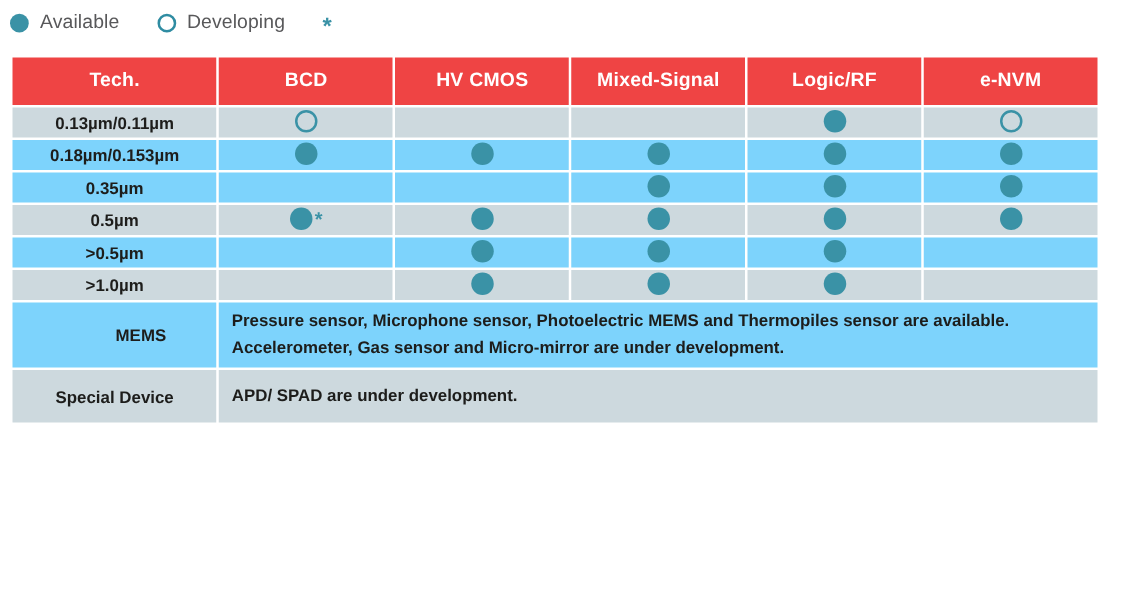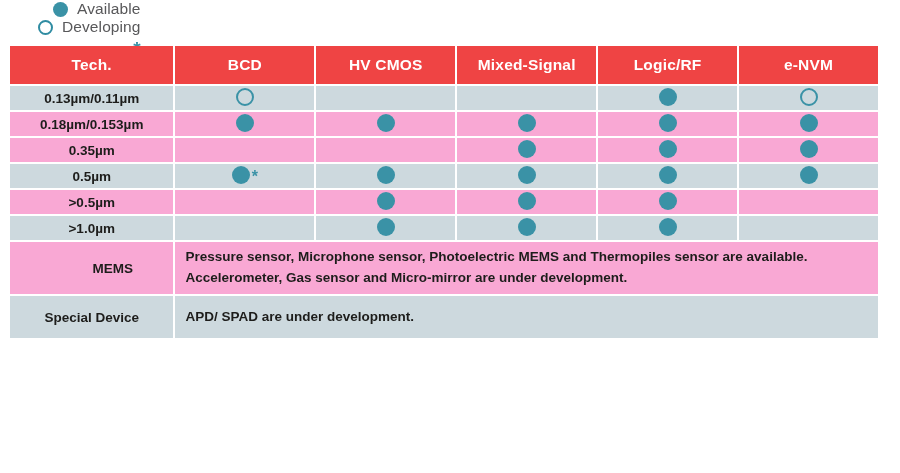--- a/index.html
+++ b/index.html
@@ -15,23 +15,22 @@
     position: relative;
   }
 
   
   .legend {
     position: absolute;
     left: 8px;
     top: 0px;
     height: 36px;
     display: flex;
-    align-items: flex-end;
+    align-items: center;
     gap: 0px;
-    flex-direction: column;
   }
   .legend-item {
     display: flex;
     align-items: center;
     white-space: nowrap;
   }
   .legend-item + .legend-item { margin-left: 30px; }
 
   .marker-filled {
     width: 15px;
@@ -95,21 +94,21 @@
     font-size: 15.5px;
     font-weight: 700;
     height: 38px;
     letter-spacing: .2px;
   }
 
   .col-tech  { width: 160px; }
   .col-data  { width: 136px; }
 
   tbody tr.odd  td { background: #cdd9de; }
-  tbody tr.even td { background: #f9a8d4; }
+  tbody tr.even td { background: #7dd3fc; }
 
   tbody td {
     height: 24px;
     font-size: 13.5px;
     font-weight: 700;
     color: #1d1d1b;
   }
   tbody td.tech-cell {
     font-size: 13.5px;
     font-weight: 700;

